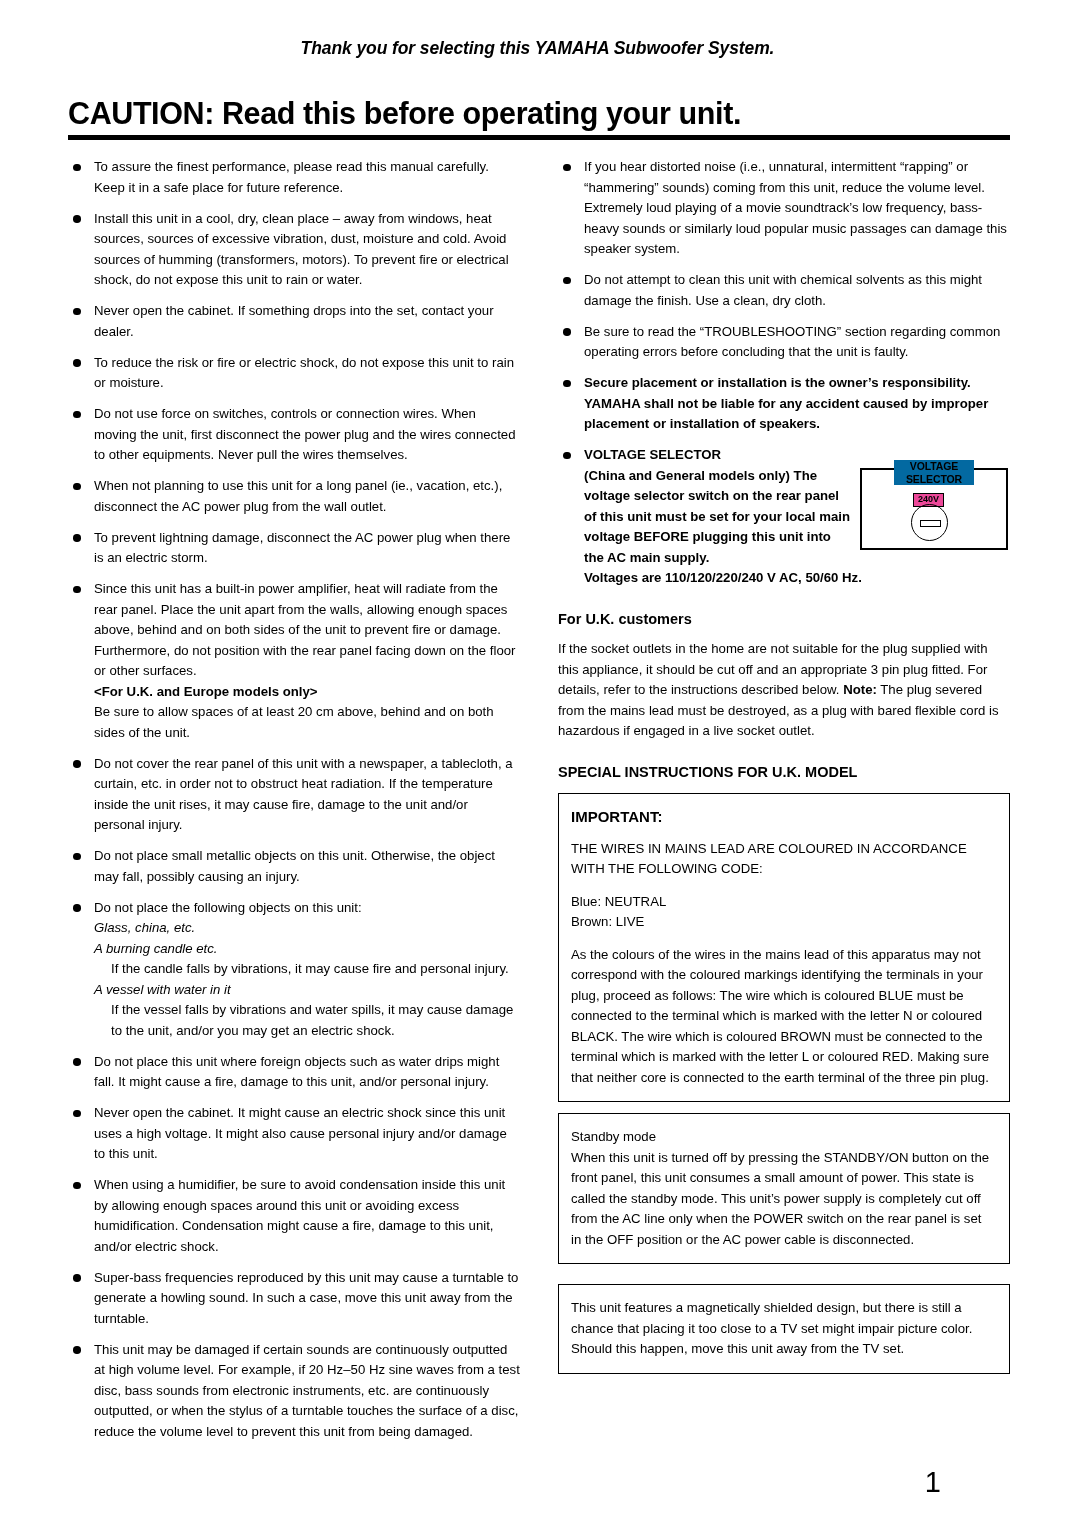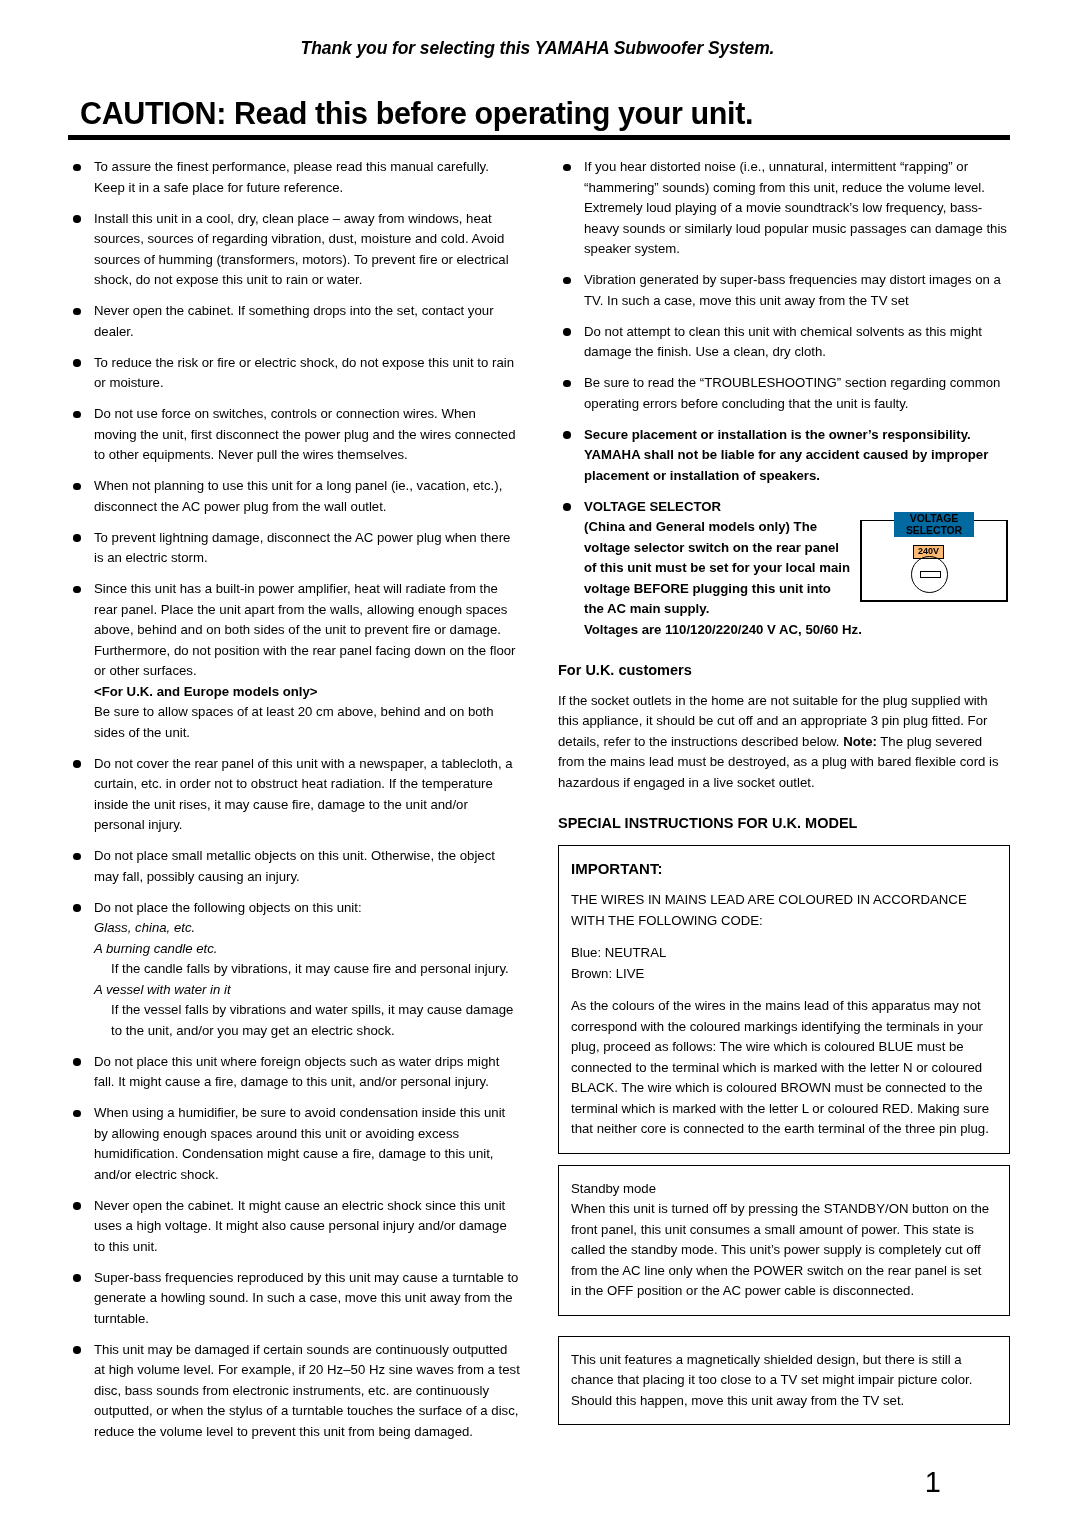--- a/index.html
+++ b/index.html
@@ -29,21 +29,21 @@
     top: 38px;
     width: 1075px;
     text-align: center;
     font-style: italic;
     font-weight: bold;
     font-size: 17.5px;
     letter-spacing: -0.1px;
   }
   .caution-title {
     position: absolute;
-    left: 80px;
+    left: 68px;
     top: 96px;
     font-size: 30.5px;
     font-weight: bold;
     letter-spacing: -0.4px;
     white-space: nowrap;
   }
   .title-rule {
     position: absolute;
     left: 68px;
     top: 135px;
@@ -141,21 +141,21 @@
     background: #fff;
     box-sizing: border-box;
   }
   .vs-tab {
     position: absolute;
     left: 53px;
     top: 36px;
     width: 31px;
     height: 14px;
     border: 1.6px solid #000;
-    background: #fdba74;
+    background: #ec4899;
     box-sizing: border-box;
     font-size: 9px;
     font-weight: bold;
     line-height: 11px;
     text-align: center;
     overflow: hidden;
   }
 
   
   .sec-head {
@@ -200,21 +200,21 @@
   <div class="title-rule"></div>
 
   <div class="col col-left">
     <div id="left-bullets">
         <div class="bullet-item">
           <span class="dot"></span>
           <p>To assure the finest performance, please read this manual carefully. Keep it in a safe place for future reference.</p>
         </div>
         <div class="bullet-item">
           <span class="dot"></span>
-          <p>Install this unit in a cool, dry, clean place – away from windows, heat sources, sources of regarding vibration, dust, moisture and cold. Avoid sources of humming (transformers, motors). To prevent fire or electrical shock, do not expose this unit to rain or water.</p>
+          <p>Install this unit in a cool, dry, clean place – away from windows, heat sources, sources of excessive vibration, dust, moisture and cold. Avoid sources of humming (transformers, motors). To prevent fire or electrical shock, do not expose this unit to rain or water.</p>
         </div>
         <div class="bullet-item">
           <span class="dot"></span>
           <p>Never open the cabinet. If something drops into the set, contact your dealer.</p>
         </div>
         <div class="bullet-item">
           <span class="dot"></span>
           <p>To reduce the risk or fire or electric shock, do not expose this unit to rain or moisture.</p>
         </div>
         <div class="bullet-item">
@@ -251,47 +251,43 @@
           <p class="sub2">If the candle falls by vibrations, it may cause fire and personal injury.</p>
           <p class="sub1">A vessel with water in it</p>
           <p class="sub2">If the vessel falls by vibrations and water spills, it may cause damage to the unit, and/or you may get an electric shock.</p>
         </div>
         <div class="bullet-item">
           <span class="dot"></span>
           <p>Do not place this unit where foreign objects such as water drips might fall. It might cause a fire, damage to this unit, and/or personal injury.</p>
         </div>
         <div class="bullet-item">
           <span class="dot"></span>
+          <p>Never open the cabinet. It might cause an electric shock since this unit uses a high voltage. It might also cause personal injury and/or damage to this unit.</p>
+        </div>
+        <div class="bullet-item">
+          <span class="dot"></span>
           <p>When using a humidifier, be sure to avoid condensation inside this unit by allowing enough spaces around this unit or avoiding excess humidification. Condensation might cause a fire, damage to this unit, and/or electric shock.</p>
-        </div>
-        <div class="bullet-item">
-          <span class="dot"></span>
-          <p>Never open the cabinet. It might cause an electric shock since this unit uses a high voltage. It might also cause personal injury and/or damage to this unit.</p>
         </div>
         <div class="bullet-item">
           <span class="dot"></span>
           <p>Super-bass frequencies reproduced by this unit may cause a turntable to generate a howling sound. In such a case, move this unit away from the turntable.</p>
         </div>
         <div class="bullet-item">
           <span class="dot"></span>
           <p>This unit may be damaged if certain sounds are continuously outputted at high volume level. For example, if 20 Hz–50 Hz sine waves from a test disc, bass sounds from electronic instruments, etc. are continuously outputted, or when the stylus of a turntable touches the surface of a disc, reduce the volume level to prevent this unit from being damaged.</p>
         </div>
       </div>
   </div>
 
   <div class="col col-right">
 
     <div id="right-bullets">
         <div class="bullet-item">
           <span class="dot"></span>
           <p>If you hear distorted noise (i.e., unnatural, intermittent “rapping” or “hammering” sounds) coming from this unit, reduce the volume level. Extremely loud playing of a movie soundtrack’s low frequency, bass-heavy sounds or similarly loud popular music passages can damage this speaker system.</p>
-        </div>
-        <div class="bullet-item">
-          <span class="dot"></span>
-          <p>Vibration generated by super-bass frequencies may distort images on a TV. In such a case, move this unit away from the TV set</p>
         </div>
         <div class="bullet-item">
           <span class="dot"></span>
           <p>Do not attempt to clean this unit with chemical solvents as this might damage the finish. Use a clean, dry cloth.</p>
         </div>
         <div class="bullet-item">
           <span class="dot"></span>
           <p>Be sure to read the “TROUBLESHOOTING” section regarding common operating errors before concluding that the unit is faulty.</p>
         </div>
       </div>

